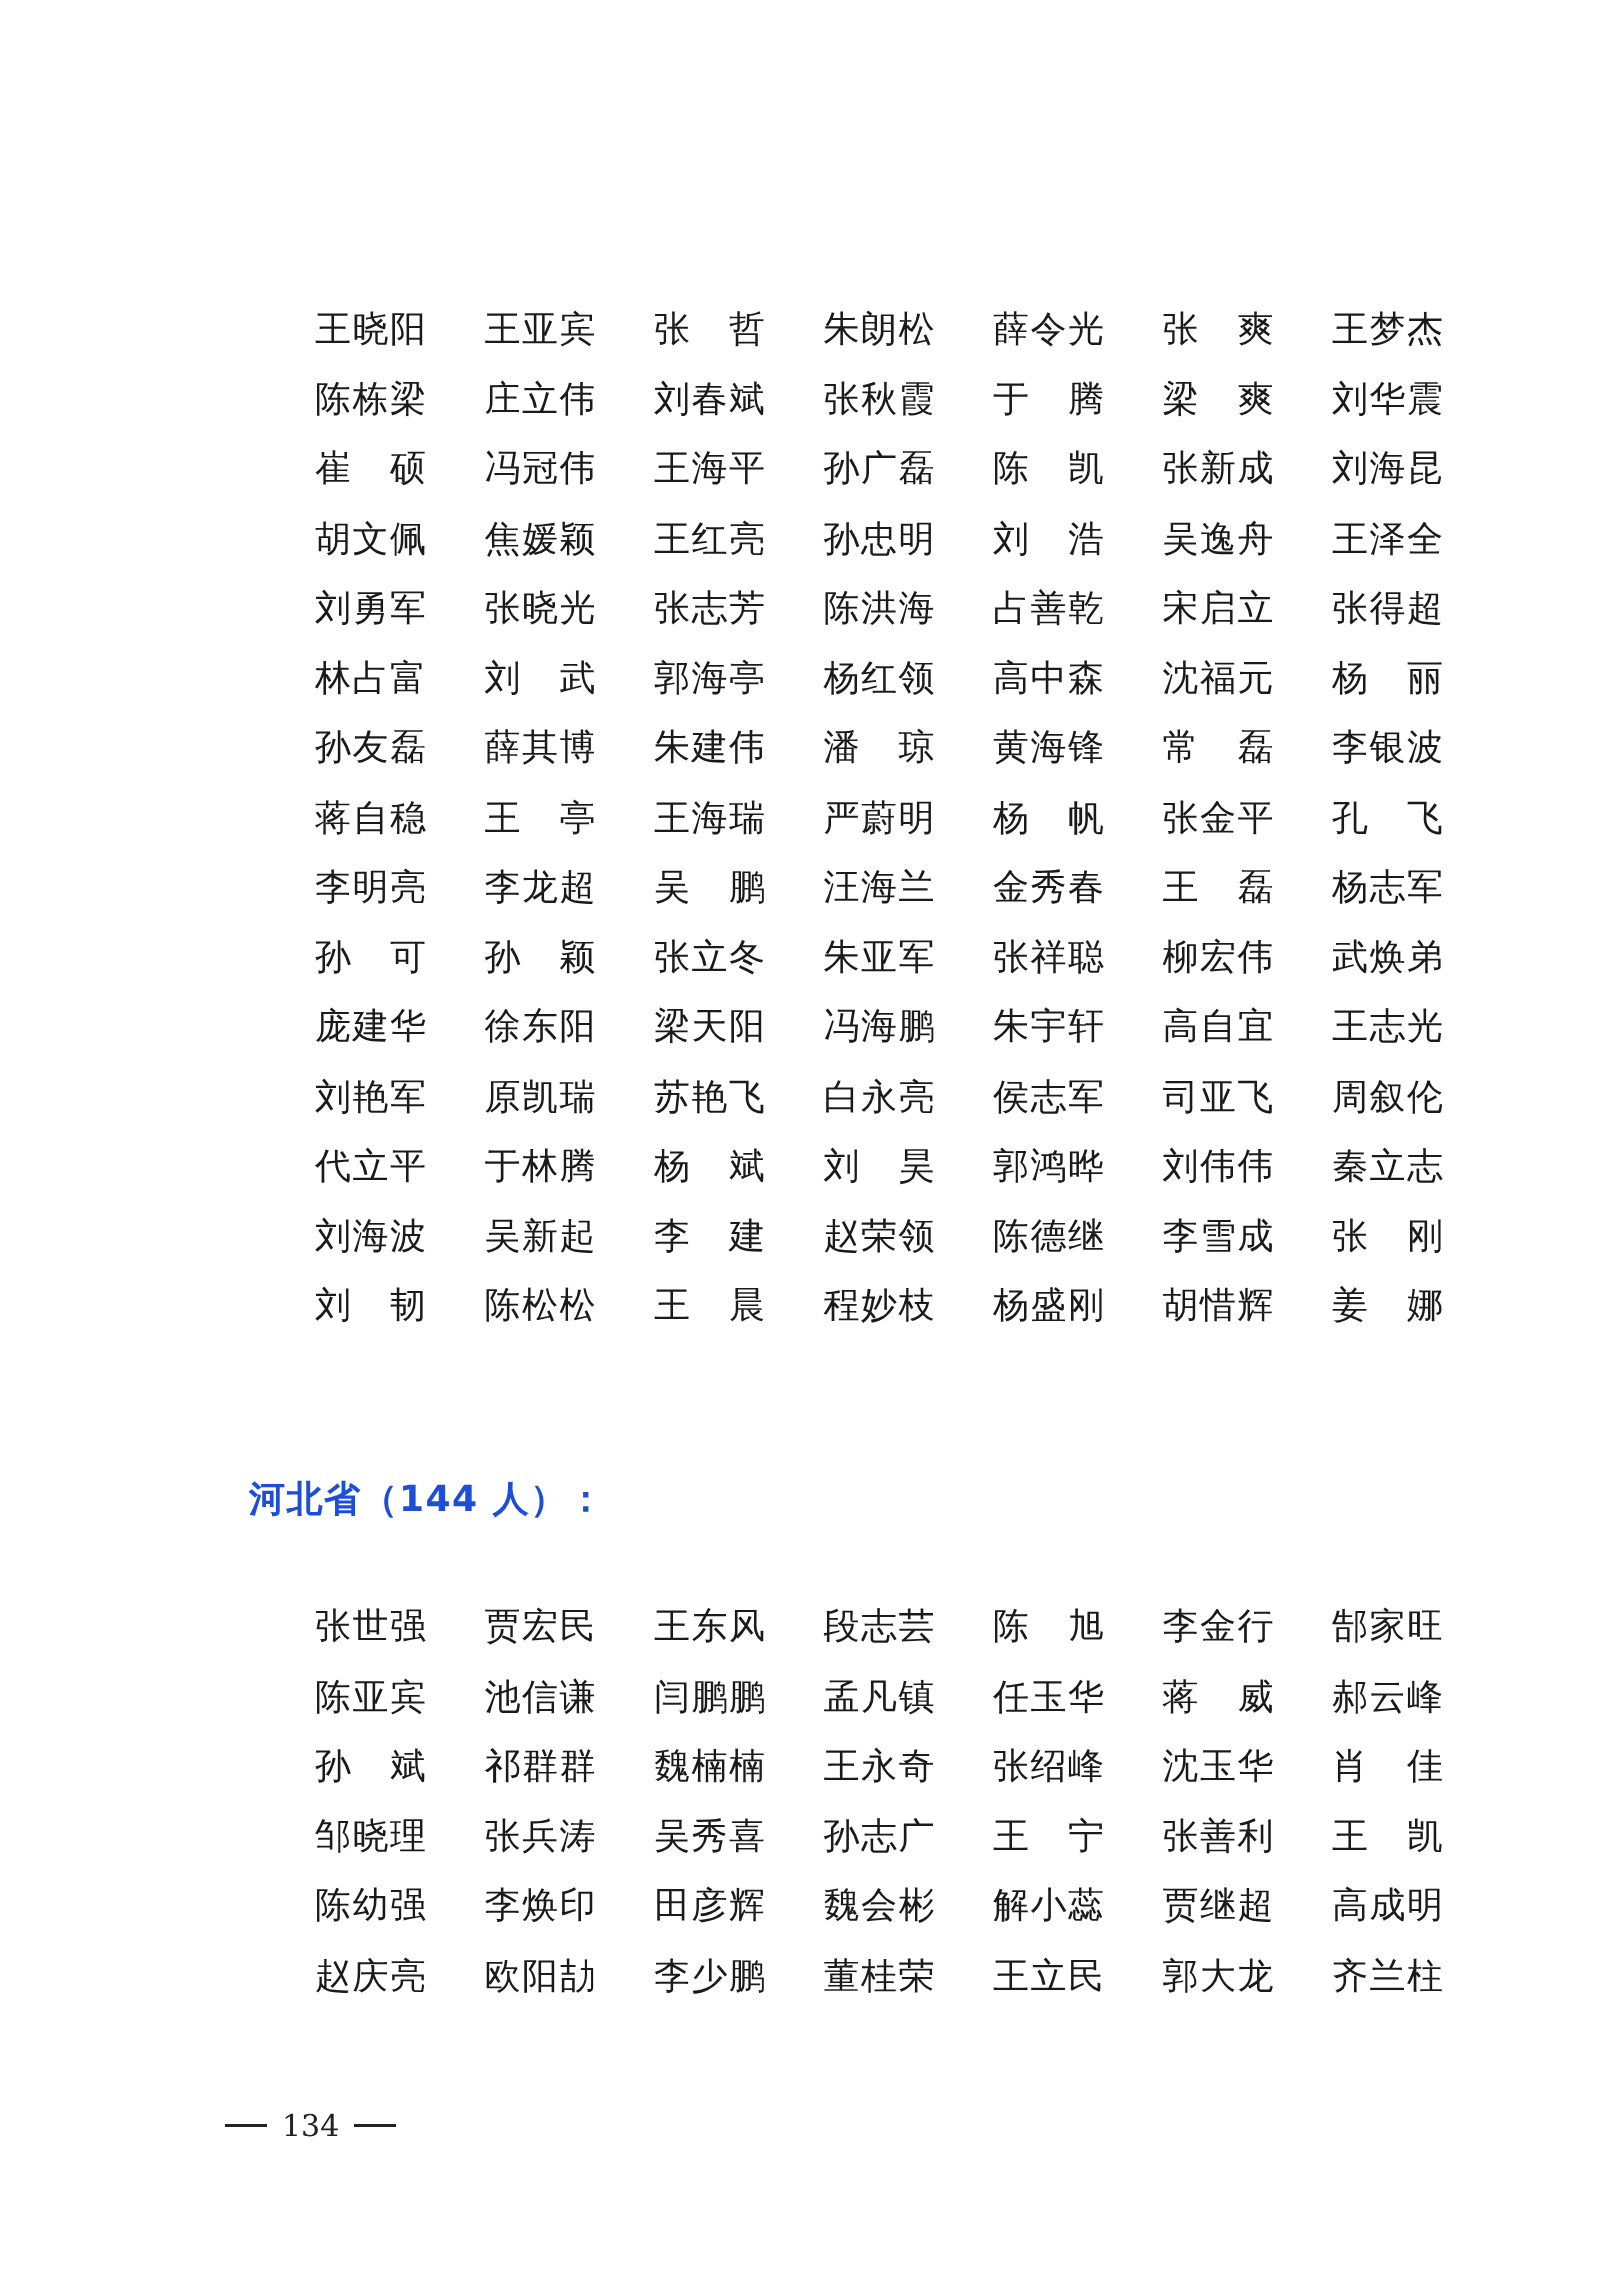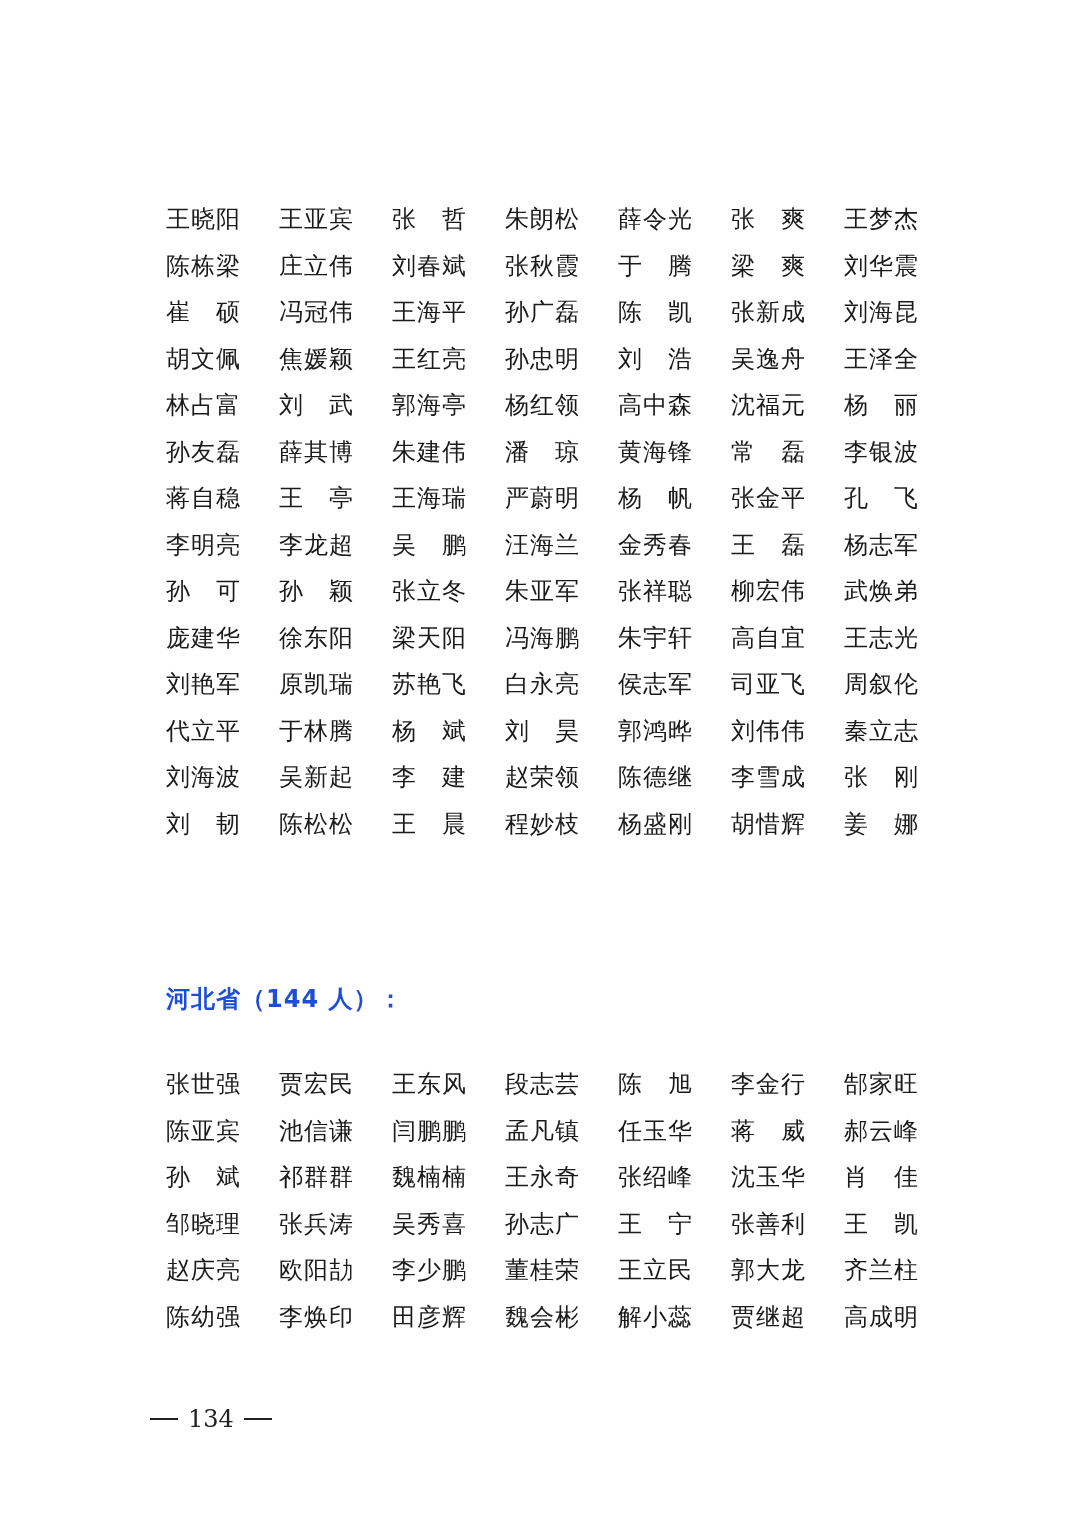--- a/index.html
+++ b/index.html
@@ -24,20 +24,21 @@
     .name-grid {
       position: absolute;
       left: 166px;
       width: 760px;
     }
     .row {
       display: grid;
       grid-template-columns: repeat(7, 113px);
       height: 46.5px;
       align-items: center;
+      margin-left: 44px;
     }
     .cell {
       font-size: 24px;
       letter-spacing: 1px;
       white-space: pre;
       line-height: 1;
     }
     .cell.two {
       display: flex;
       justify-content: space-between;
@@ -50,21 +51,21 @@
       font-family: "DejaVu Sans", "Liberation Sans", sans-serif;
       font-weight: bold;
       font-size: 24px;
       letter-spacing: 1px;
       color: #1d4ed8;
     }
     .page-number {
       position: absolute;
       left: 150px;
       top: 1405px;
-      font-size: 24px;
+      font-size: 20px;
       color: #222;
       display: flex;
       gap: 10px;
       align-items: center;
     }
     .dash {
       display: inline-block;
       width: 28px;
       height: 1.5px;
       background: #222;
@@ -106,20 +107,29 @@
       <div class="row">
         <div class="cell">胡文佩</div>
         <div class="cell">焦媛颖</div>
         <div class="cell">王红亮</div>
         <div class="cell">孙忠明</div>
         <div class="cell two"><span>刘</span><span>浩</span></div>
         <div class="cell">吴逸舟</div>
         <div class="cell">王泽全</div>
       </div>
       <div class="row">
+        <div class="cell">刘勇军</div>
+        <div class="cell">张晓光</div>
+        <div class="cell">张志芳</div>
+        <div class="cell">陈洪海</div>
+        <div class="cell">占善乾</div>
+        <div class="cell">宋启立</div>
+        <div class="cell">张得超</div>
+      </div>
+      <div class="row">
         <div class="cell">林占富</div>
         <div class="cell two"><span>刘</span><span>武</span></div>
         <div class="cell">郭海亭</div>
         <div class="cell">杨红领</div>
         <div class="cell">高中森</div>
         <div class="cell">沈福元</div>
         <div class="cell two"><span>杨</span><span>丽</span></div>
       </div>
       <div class="row">
         <div class="cell">孙友磊</div>
@@ -237,37 +247,37 @@
       <div class="row">
         <div class="cell">邹晓理</div>
         <div class="cell">张兵涛</div>
         <div class="cell">吴秀喜</div>
         <div class="cell">孙志广</div>
         <div class="cell two"><span>王</span><span>宁</span></div>
         <div class="cell">张善利</div>
         <div class="cell two"><span>王</span><span>凯</span></div>
       </div>
       <div class="row">
+        <div class="cell">陈幼强</div>
+        <div class="cell">李焕印</div>
+        <div class="cell">田彦辉</div>
+        <div class="cell">魏会彬</div>
+        <div class="cell">解小蕊</div>
+        <div class="cell">贾继超</div>
+        <div class="cell">高成明</div>
+      </div>
+      <div class="row">
         <div class="cell">赵庆亮</div>
         <div class="cell">欧阳劼</div>
         <div class="cell">李少鹏</div>
         <div class="cell">董桂荣</div>
         <div class="cell">王立民</div>
         <div class="cell">郭大龙</div>
         <div class="cell">齐兰柱</div>
       </div>
-      <div class="row">
-        <div class="cell">陈幼强</div>
-        <div class="cell">李焕印</div>
-        <div class="cell">田彦辉</div>
-        <div class="cell">魏会彬</div>
-        <div class="cell">解小蕊</div>
-        <div class="cell">贾继超</div>
-        <div class="cell">高成明</div>
-      </div>
     </div>
 
   <div class="page-number">
     <span class="dash"></span>
     <span>134</span>
     <span class="dash"></span>
   </div>
 </div>
 
 </body></html>

